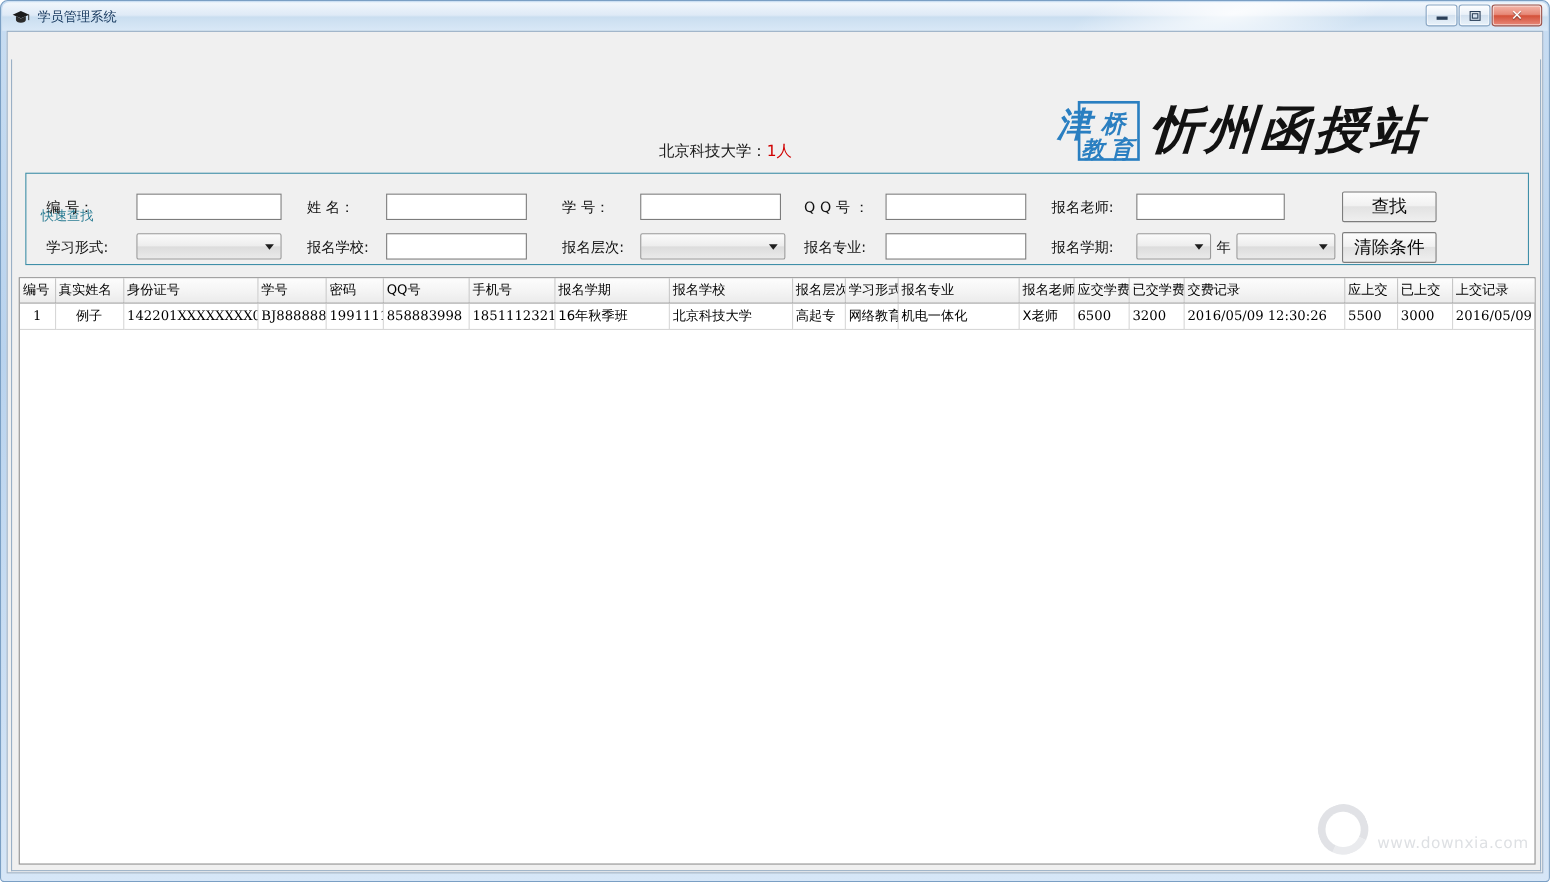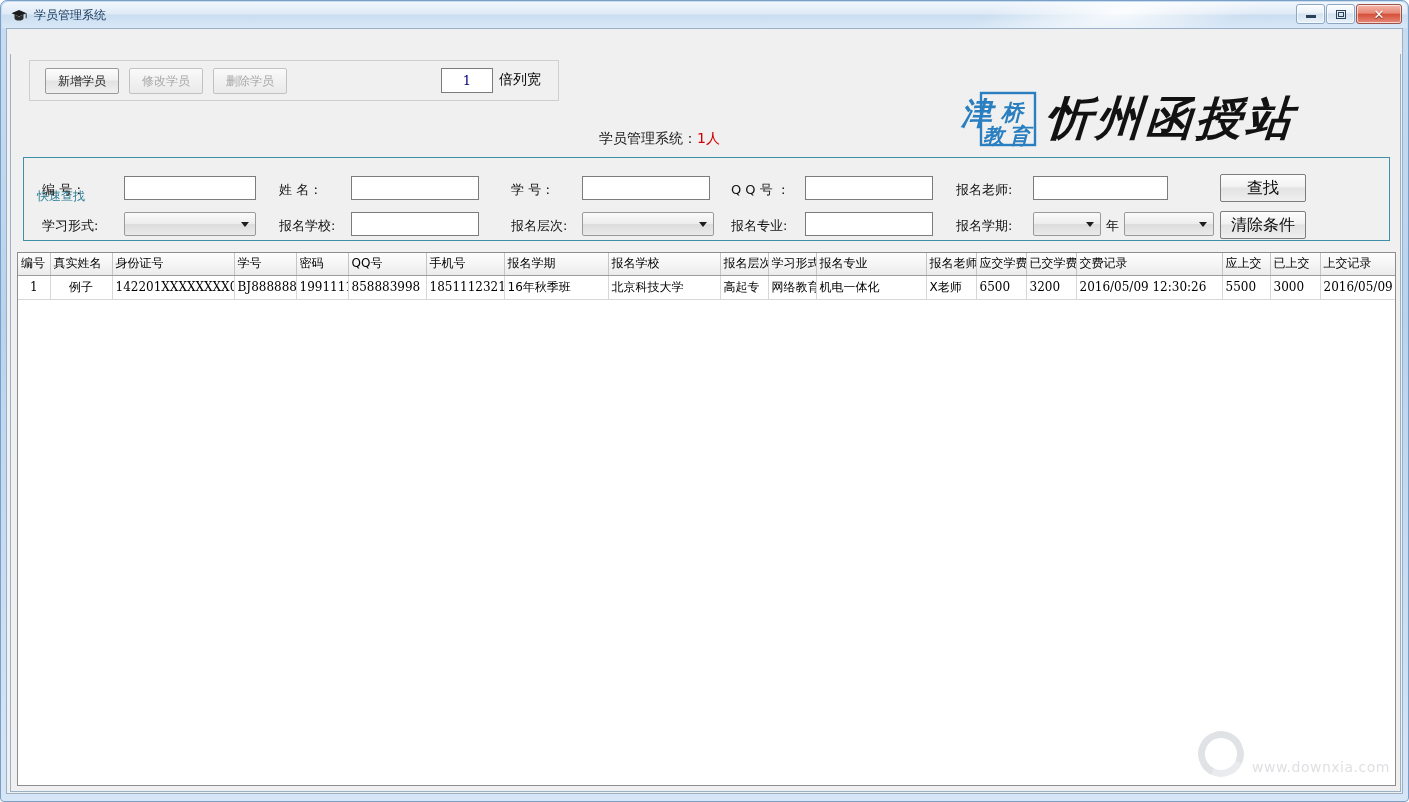--- a/index.html
+++ b/index.html
@@ -338,36 +338,23 @@
         <span class="glyph-close">✕</span>
       </div>
     </div>
   </div>
 
   <div id="client">
 
 
     <div id="content-panel">
 
-      <div id="toolbar-box">
-        <div class="tb-btn" id="btn-add">
-            <span>新增学员</span>
-          </div>
-        <div class="tb-btn disabled" id="btn-edit">
-            <span>修改学员</span>
-          </div>
-        <div class="tb-btn disabled" id="btn-del">
-            <span>删除学员</span>
-          </div>
-        <div id="col-width-input">1</div>
-        <div id="col-width-label">倍列宽</div>
-      </div>
 
       <div id="page-count">
-        <span>学员管理系统：</span><span class="num">1人</span>
+        <span>北京科技大学：</span><span class="num">1人</span>
       </div>
 
       <div id="logo-area">
         <div id="logo-mark">
           <svg width="80" height="58" viewBox="0 0 80 58">
             <rect x="22" y="3" width="54" height="52" fill="none" stroke="#2a7fc1" stroke-width="2.4"></rect>
             <text x="2" y="34" font-family="DejaVu Serif, serif" font-size="31" font-weight="bold" font-style="italic" fill="#2a7fc1">津</text>
             <text x="42" y="30" font-family="DejaVu Serif, serif" font-size="22" font-weight="bold" font-style="italic" fill="#2a7fc1">桥</text>
             <text x="24" y="53" font-family="DejaVu Serif, serif" font-size="21" font-weight="bold" font-style="italic" fill="#2a7fc1">教</text>
             <text x="50" y="53" font-family="DejaVu Serif, serif" font-size="21" font-weight="bold" font-style="italic" fill="#2a7fc1">育</text>

